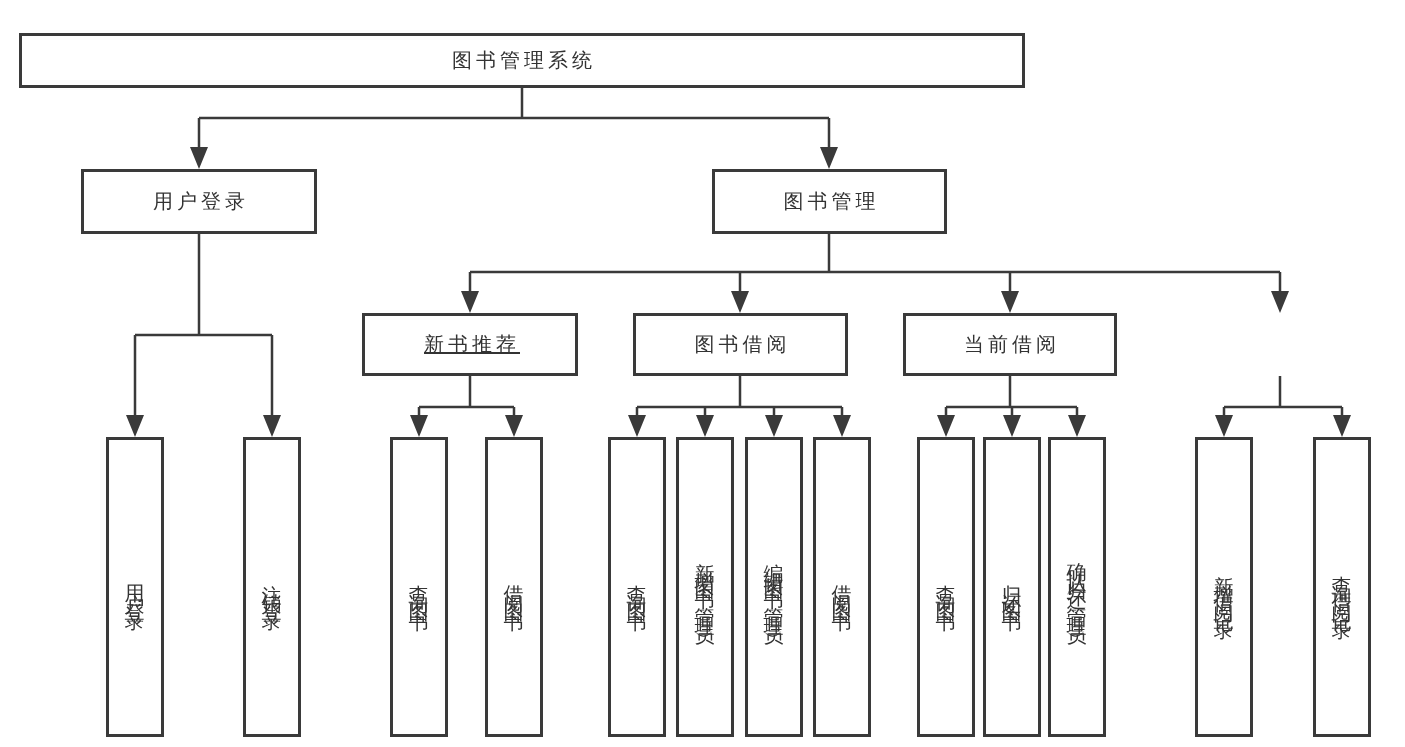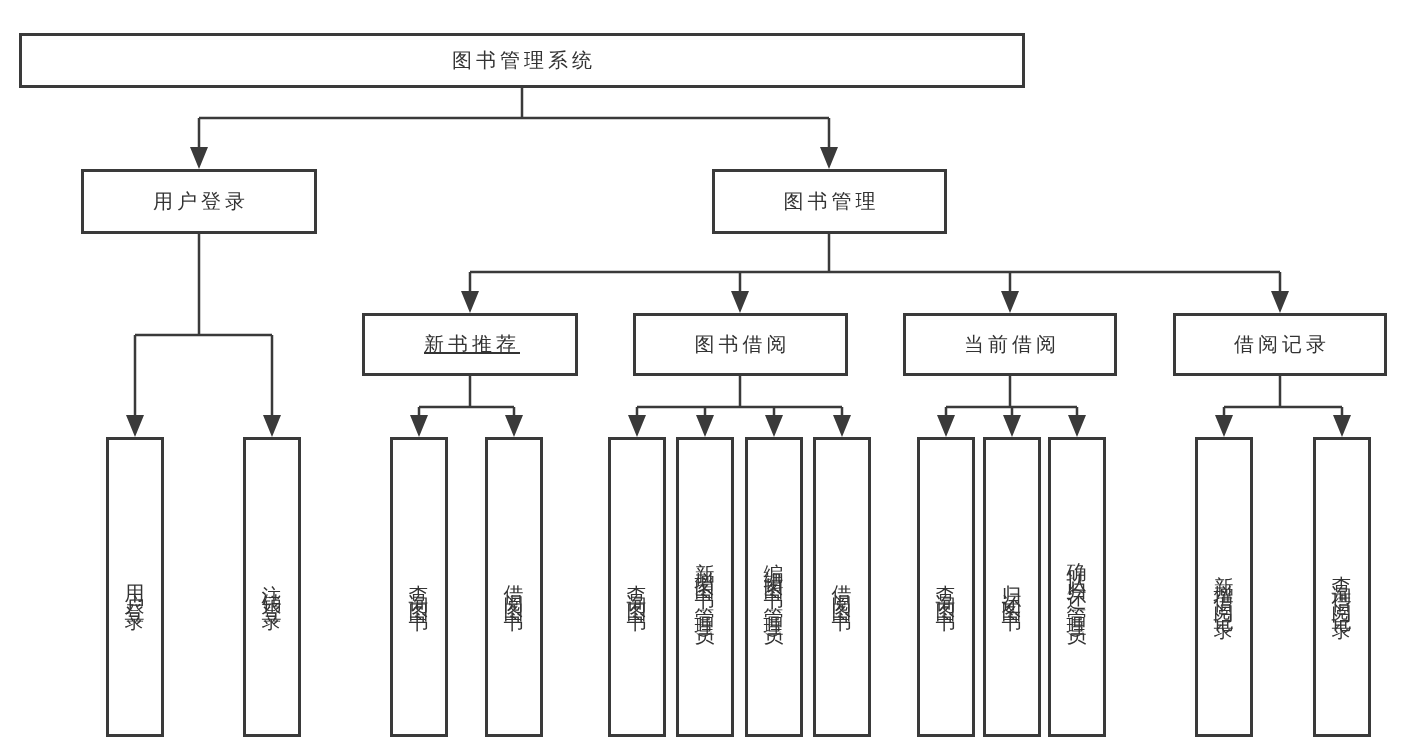--- a/index.html
+++ b/index.html
@@ -89,21 +89,20 @@
   </svg>
 
   <div class="box" style="left:19px; top:13px; width:1006px; height:55px;margin-top:20px;">图书管理系统</div>
 
   <div class="box" style="left:81px; top:169px; width:236px; height:65px;">用户登录</div>
   <div class="box" style="left:712px; top:169px; width:235px; height:65px;">图书管理</div>
 
   <div class="box" style="left:362px; top:313px; width:216px; height:63px;text-decoration:underline;">新书推荐</div>
   <div class="box" style="left:633px; top:313px; width:215px; height:63px;">图书借阅</div>
   <div class="box" style="left:903px; top:313px; width:214px; height:63px;">当前借阅</div>
-  <div class="box" style="left:1173px; top:313px; width:214px; height:63px;">借阅记录</div>
 
   <div class="vbox" style="left:106px;">用户登录</div>
   <div class="vbox" style="left:243px;">注销登录</div>
   <div class="vbox" style="left:390px;">查询图书</div>
   <div class="vbox" style="left:485px;">借阅图书</div>
   <div class="vbox" style="left:608px;">查询图书</div>
   <div class="vbox" style="left:676px;">新增图书（管理员）</div>
   <div class="vbox" style="left:745px;">编辑图书（管理员）</div>
   <div class="vbox" style="left:813px;">借阅图书</div>
   <div class="vbox" style="left:917px;">查询图书</div>

